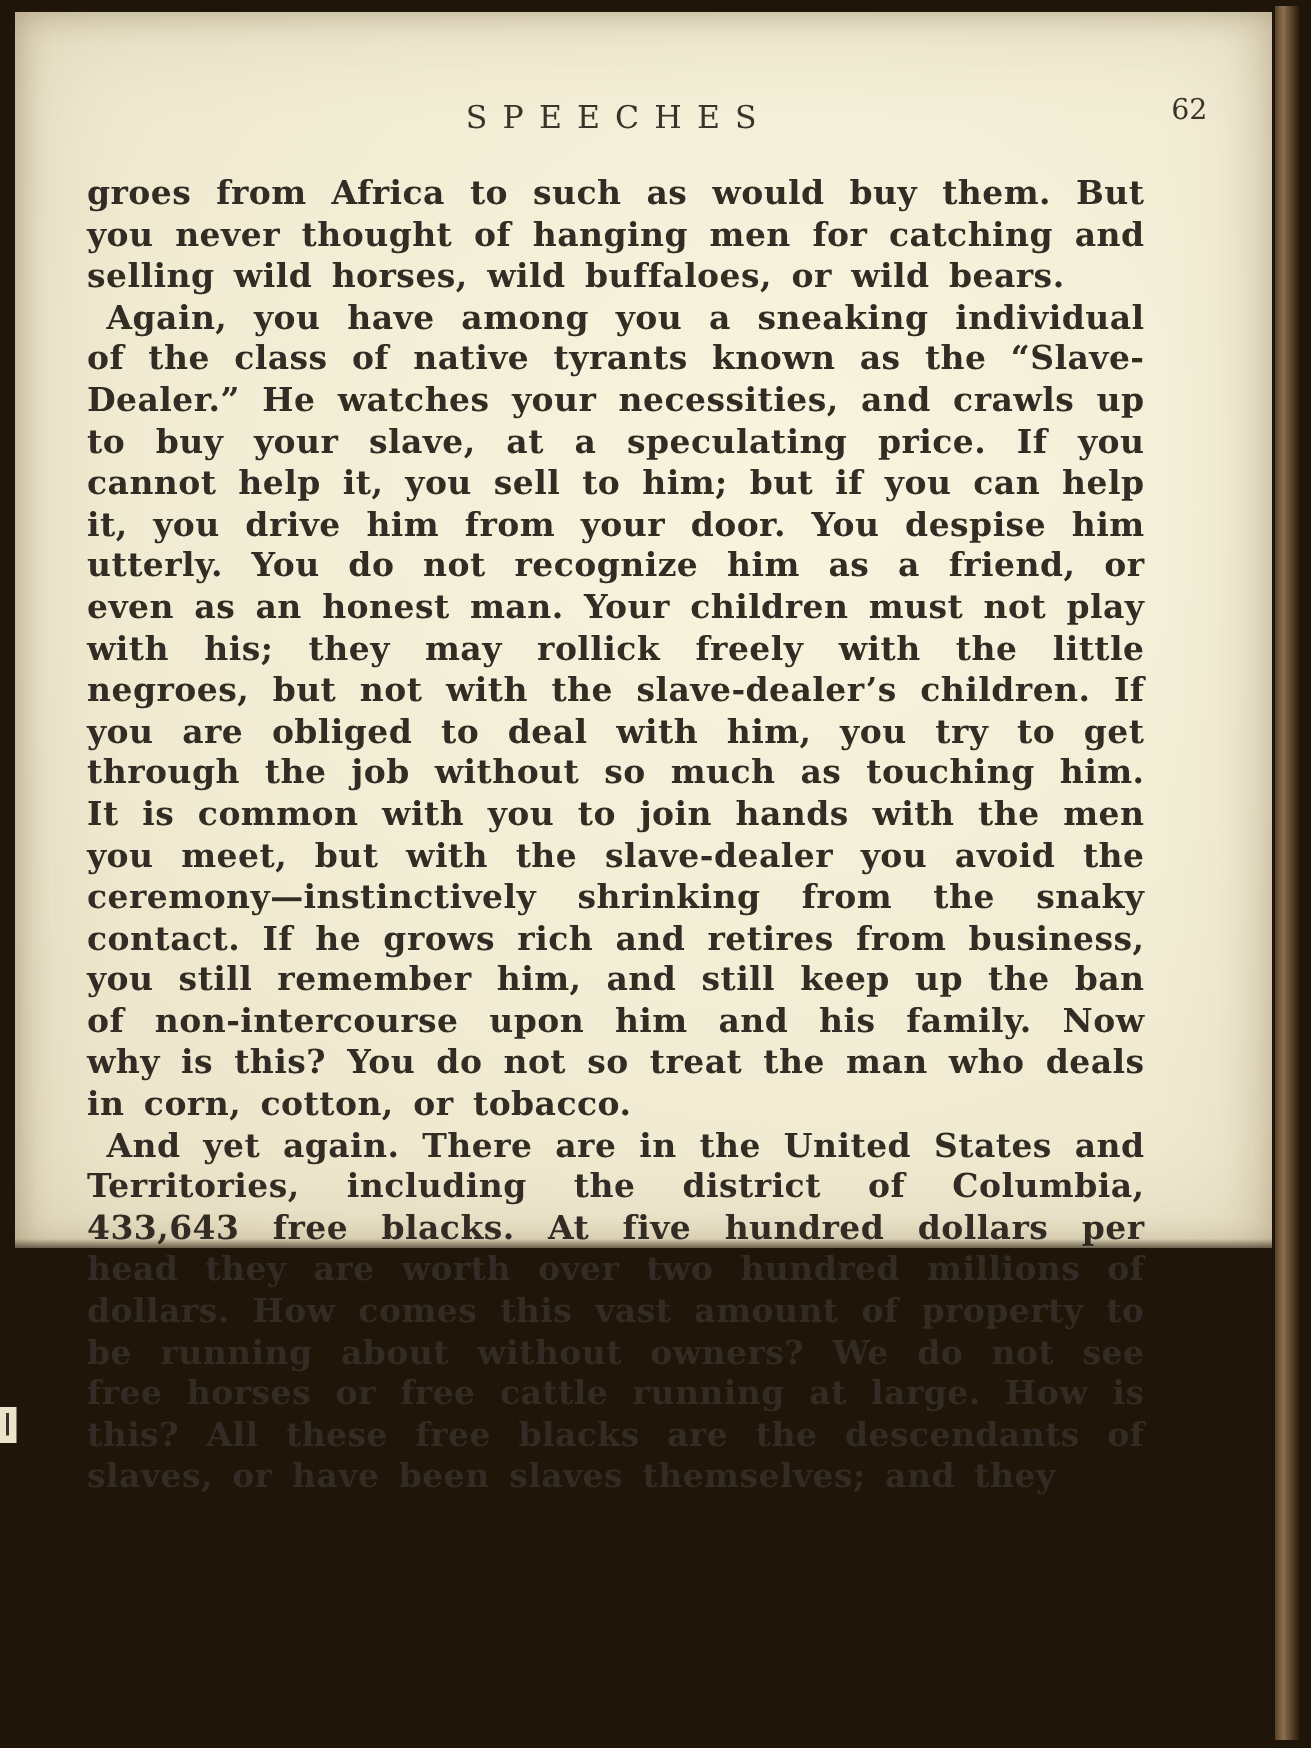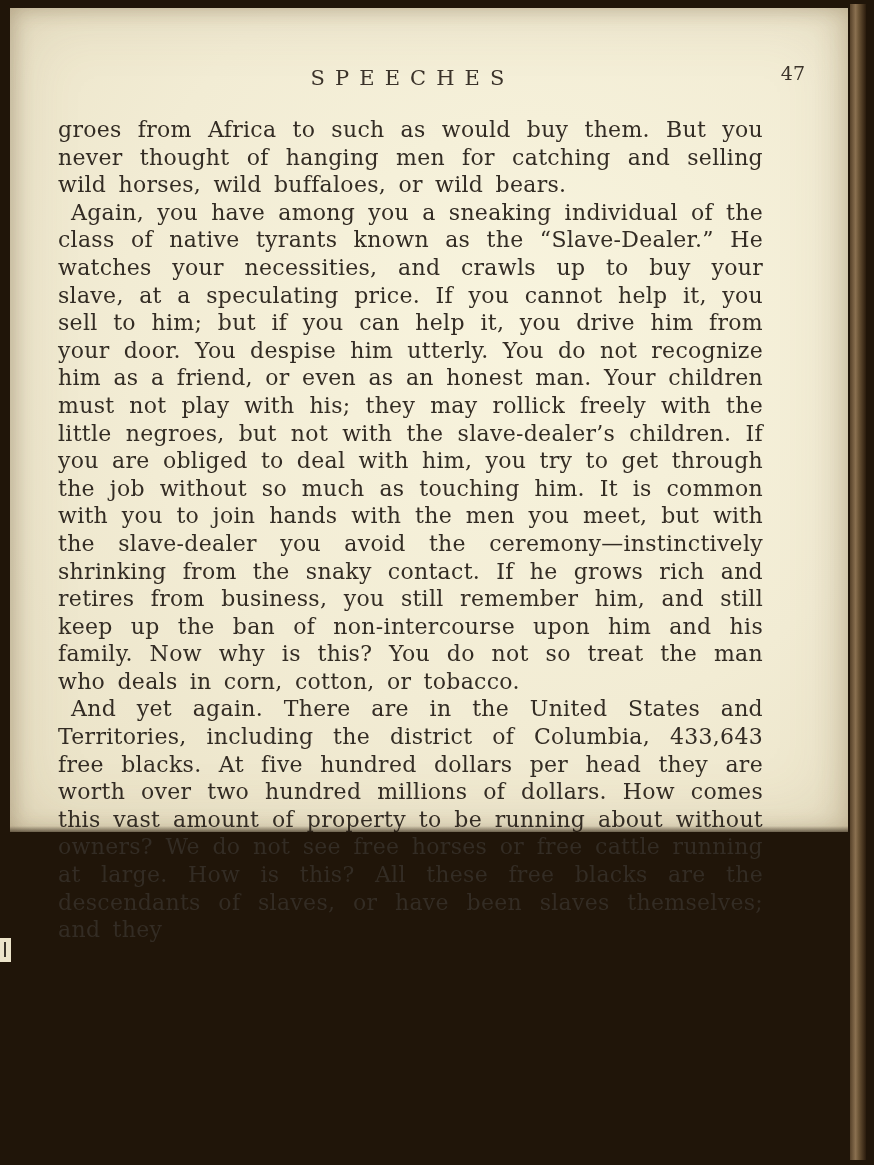--- a/index.html
+++ b/index.html
@@ -66,20 +66,21 @@
     right: 85px;
     color: #332c24;
     font-size: 22px;
     line-height: 27.6px;
     text-align: justify;
     word-spacing: 5px;
     letter-spacing: 0.3px;
   }
   .page-body p {
     margin: 0;
+    font-weight: bold;
   }
   .page-body p.indent {
     text-indent: 13px;
   }
   
   .margin-mark {
     position: absolute;
     left: 0;
     top: 938px;
     width: 11px;
@@ -109,21 +110,21 @@
 <body>
 
 <div class="scan">
 
   <div class="page-stack"></div>
 
   <div class="paper">
 
     <div class="page-head">
       <span class="running-head">SPEECHES</span>
-      <span class="page-number">47</span>
+      <span class="page-number">62</span>
     </div>
 
     <div class="page-body">
       <p class="para">groes from Africa to such as would buy them.  But you never thought of hanging men for catching and selling wild horses, wild buffaloes, or wild bears.</p>
       <p class="para indent">Again, you have among you a sneaking individual of the class of native tyrants known as the “Slave-Dealer.”  He watches your necessities, and crawls up to buy your slave, at a speculating price.  If you cannot help it, you sell to him; but if you can help it, you drive him from your door.  You despise him utterly.  You do not recognize him as a friend, or even as an honest man.  Your children must not play with his; they may rollick freely with the little negroes, but not with the slave-dealer’s children. If you are obliged to deal with him, you try to get through the job without so much as touching him. It is common with you to join hands with the men you meet, but with the slave-dealer you avoid the ceremony—instinctively shrinking from the snaky contact.  If he grows rich and retires from business, you still remember him, and still keep up the ban of non-intercourse upon him and his family.  Now why is this?  You do not so treat the man who deals in corn, cotton, or tobacco.</p>
       <p class="para indent">And yet again.  There are in the United States and Territories, including the district of Columbia, 433,643 free blacks.  At five hundred dollars per head they are worth over two hundred millions of dollars.  How comes this vast amount of property to be running about without owners?  We do not see free horses or free cattle running at large. How is this?  All these free blacks are the descendants of slaves, or have been slaves themselves; and they</p>
     </div>
 
     <div class="bottom-shade"></div>
   </div>

